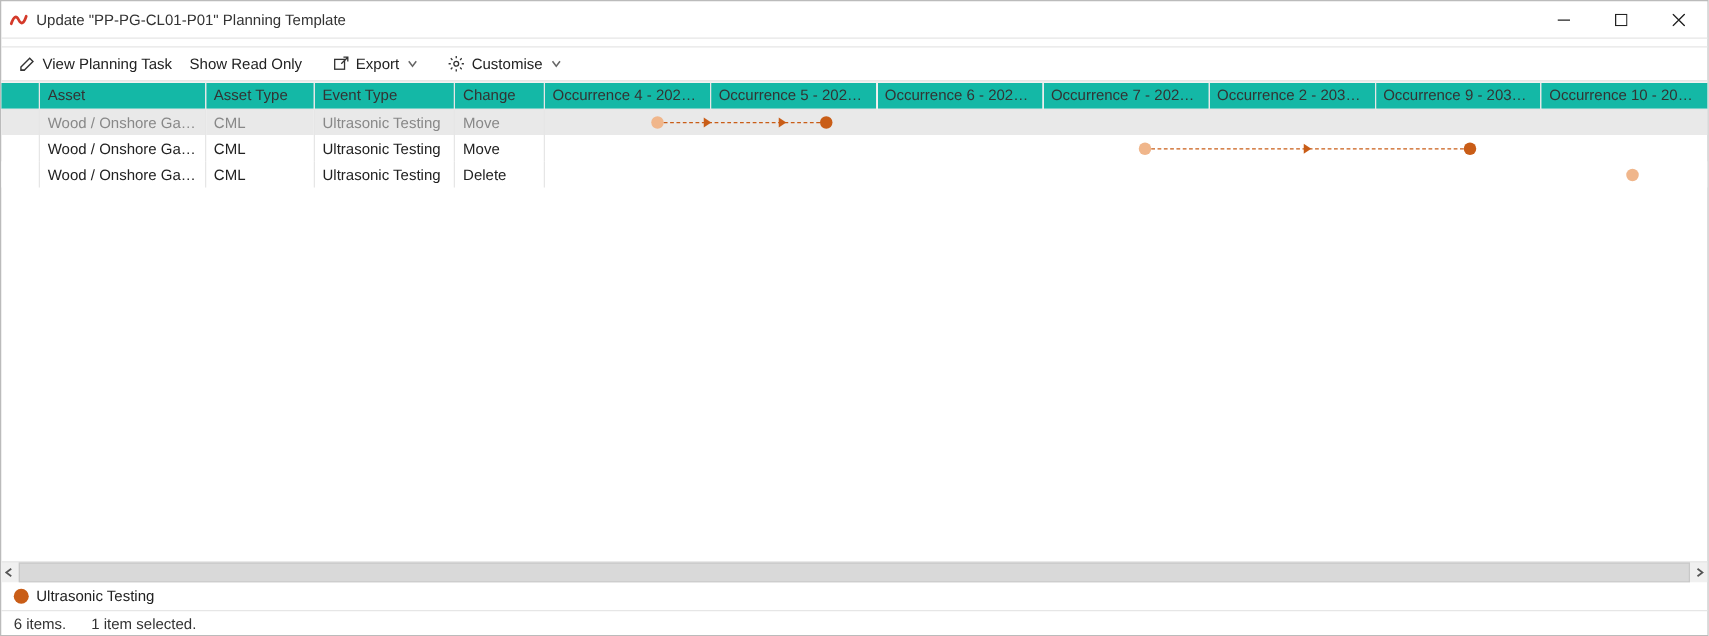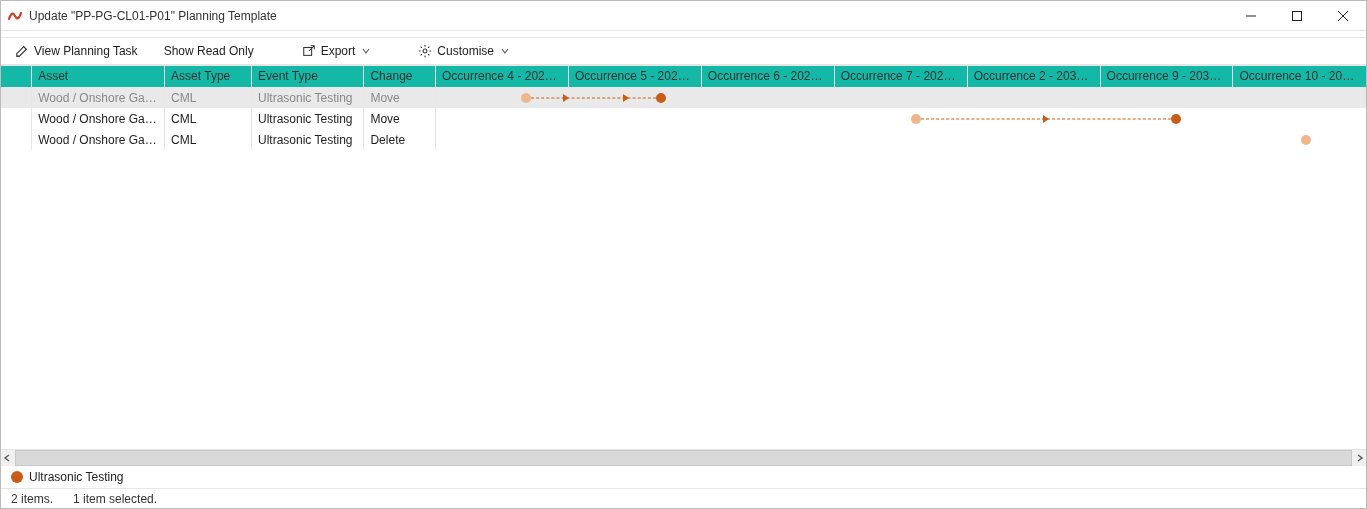--- a/index.html
+++ b/index.html
@@ -46,21 +46,21 @@
   }
 
   
   .toolbar {
     height: 28px;
     border-top: 1px solid #e6e6e6;
     border-bottom: 1px solid #e6e6e6;
     display:flex;
     align-items:center;
     padding: 0 8px;
-    gap: 14px;
+    gap: 2px;
     margin-top: 6px;
   }
   .tbtn {
     display:flex;
     align-items:center;
     gap:5px;
     padding: 2px 6px;
     border-radius:2px;
     cursor:default;
     color:#222;
@@ -384,18 +384,18 @@
     </div>
   </div>
 
   <div class="legend">
     <span class="swatch"></span>
     <span>Ultrasonic Testing</span>
   </div>
 
 
   <div class="status">
-    <span>2 items.</span>
+    <span>6 items.</span>
     <span>1 item selected.</span>
   </div>
 
 
 </div>
 
 </body></html>

